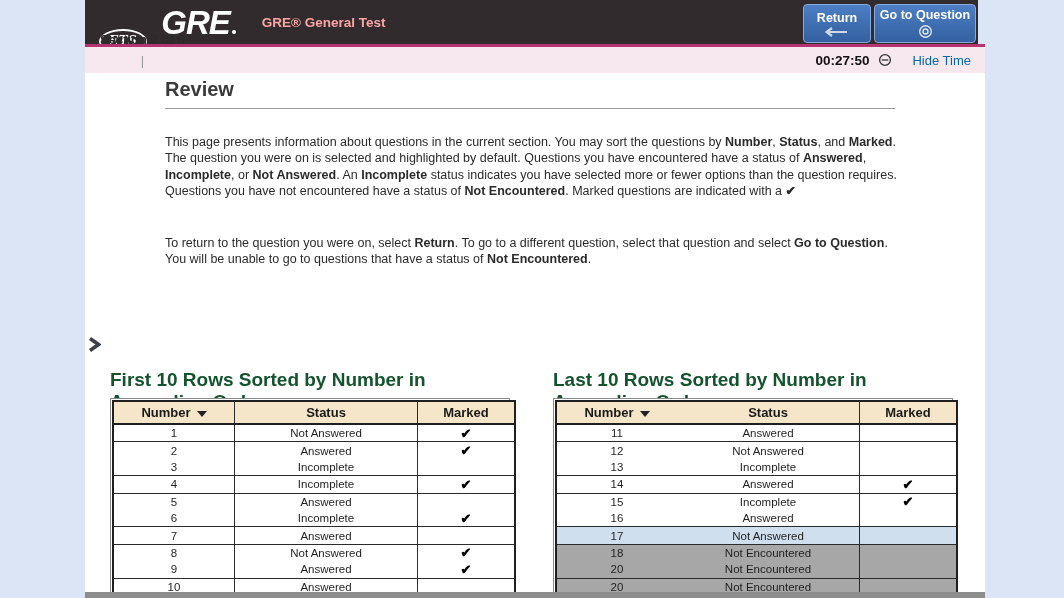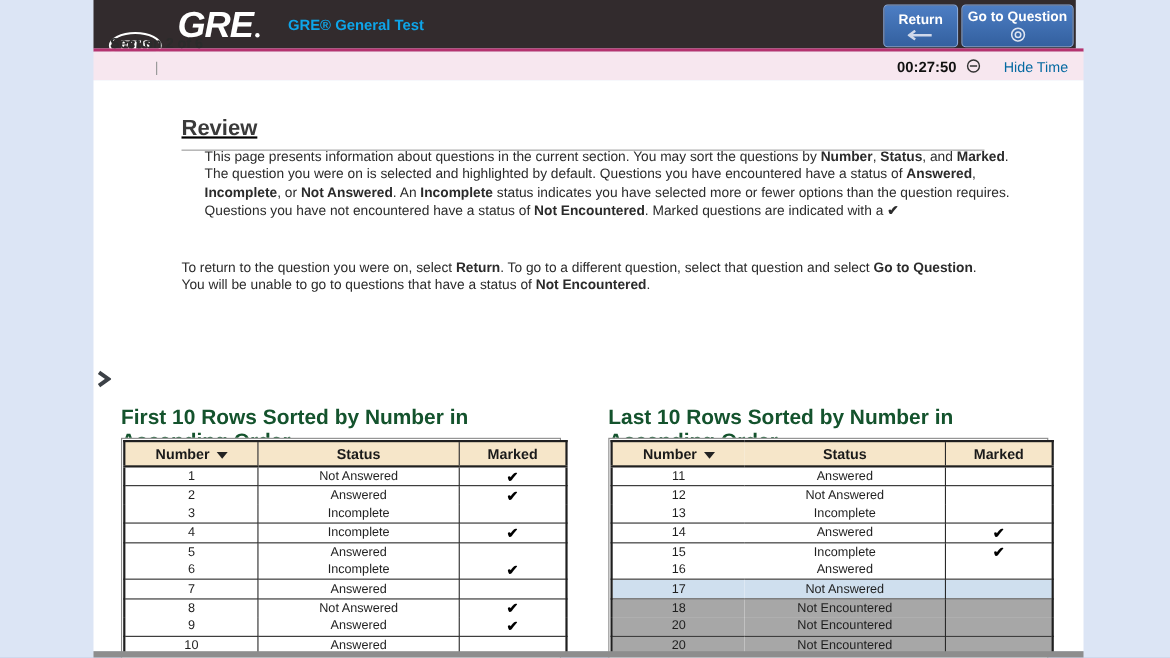--- a/index.html
+++ b/index.html
@@ -11,21 +11,21 @@
   
   .darkbar{left:85px;top:0;width:893px;height:44px;background:var(--header-bar,#322b2d);
            display:flex;align-items:center;padding-left:14px;box-sizing:border-box;}
   .ets-oval{display:inline-block;border:2px solid #fff;border-radius:50%;
             padding:3px 8px 4px 8px;color:#fff;font-family:"DejaVu Serif",serif;
             font-style:italic;font-weight:bold;font-size:12px;letter-spacing:.5px;margin-top:38px;}
   .gre-big{margin-left:14px;color:#fff;font-weight:bold;font-style:italic;
            font-size:33px;letter-spacing:-1px;line-height:1;}
   .gre-dot{display:inline-block;width:4px;height:4px;background:#fff;border-radius:50%;
            margin-left:2px;vertical-align:baseline;}
-  .product-title{margin-left:26px;color:#0ea5e9;font-weight:bold;font-size:13.5px;}
+  .product-title{margin-left:26px;color:#fca5a5;font-weight:bold;font-size:13.5px;}
 
   .hbtn{position:absolute;top:4px;height:39px;border:1px solid #89a9da;border-radius:4px;
         background:linear-gradient(#4d7ec4,#33609f);color:#fff;cursor:pointer;
         display:flex;flex-direction:column;align-items:center;justify-content:center;
         gap:2px;box-sizing:border-box;font-family:"Liberation Sans",sans-serif;}
   .hbtn .lbl{font-size:12.5px;font-weight:bold;white-space:nowrap;}
   .btn-return{left:803px;width:68px;}
   .btn-goto{left:874px;width:102px;}
 
   .accentline{left:85px;top:44px;width:900px;height:3px;background:var(--accent-line,#b5336f);}
@@ -39,25 +39,25 @@
   .sb-sep{color:#999;}
   .sb-question{color:#666;}
   .sb-right{display:flex;align-items:flex-end;gap:9px;}
   .sb-timer{font-weight:bold;color:#111;font-size:13.5px;}
   .hide-time{display:flex;align-items:center;gap:20px;color:#0369a1;cursor:pointer;}
 
   
   .whitearea{left:85px;top:73px;width:900px;height:519px;background:#fff;}
   .bottomstrip{left:85px;top:592px;width:900px;height:6px;background:#8d8d8d;}
 
-  .review-head{left:165px;top:106px;width:730px;text-decoration:underline;}
+  .review-head{left:165px;top:78px;width:730px;}
   .review-head h1{margin:0;padding:0 0 7px 0;font-size:20px;font-weight:bold;color:#3a3a3a;
                   border-bottom:1px solid #9a9a9a;font-family:"Liberation Sans",sans-serif;}
   .para{left:165px;width:740px;font-size:12.5px;line-height:16.3px;color:#2b2b2b;}
-  .p1{top:134px;margin-left:21px;} .p2{top:235px;}
+  .p1{top:134px;} .p2{top:235px;}
   .para span.b{font-weight:bold;}
 
   .chevron{left:88px;top:336px;width:14px;height:18px;cursor:pointer;}
 
   .tbl-title{top:369px;width:400px;font-size:19px;font-weight:bold;color:#14532d;}
   .tt0{left:110px;} .tt1{left:553px;}
   .tbl-wrap{top:398px;width:400px;border:1px solid #8a8a8a;padding:1px;background:#fff;
             box-sizing:border-box;}
   .tw0{left:110px;} .tw1{left:553px;}
   .qtable{border-collapse:collapse;table-layout:fixed;width:100%;background:#fff;

